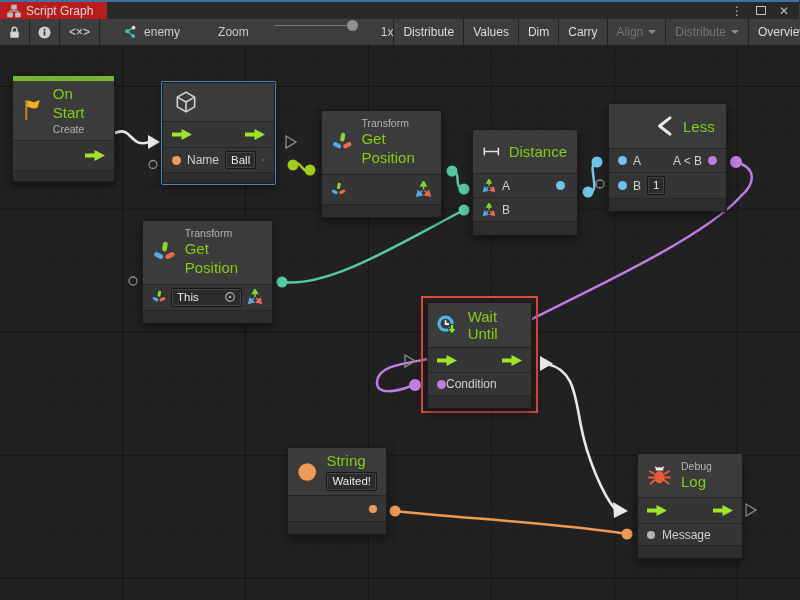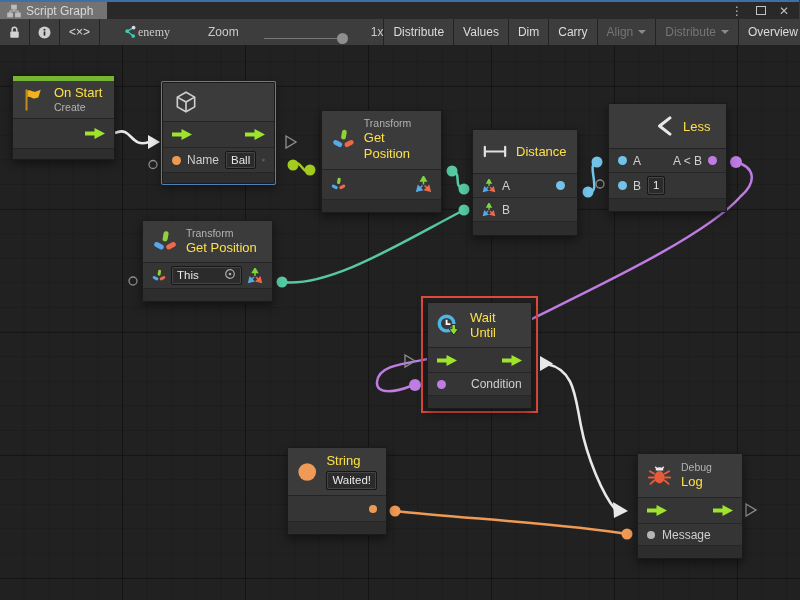--- a/index.html
+++ b/index.html
@@ -7,54 +7,54 @@
     --blue:#72c3e9; --purple:#bf7ce2; --orange:#ee9a55; --sel:#4e81b5;
     --red:#e2493d; --evgreen:#76b633;
   }
   *{margin:0;padding:0;box-sizing:border-box;}
   html,body{width:800px;height:600px;overflow:hidden;background:#222;
     font-family:"Liberation Sans","DejaVu Sans",sans-serif;-webkit-font-smoothing:antialiased;}
   .window{position:relative;width:800px;height:600px;background:#2a2a2a;border-right:1px solid #3a3a3a;}
   .blue-top{position:absolute;left:0;top:0;width:100%;height:2px;background:#3f6fa8;z-index:30;}
   
   .titlebar{position:absolute;left:0;top:2px;width:100%;height:17px;background:#292929;display:flex;align-items:stretch;}
-  .tab{display:flex;align-items:center;gap:5px;background:#737373;padding:0 14px 0 7px;margin-left:0;}
+  .tab{display:flex;align-items:center;gap:5px;background:#b91c1c;padding:0 14px 0 7px;margin-left:0;}
   .tab-title{color:#d8d8d8;font-size:12px;white-space:nowrap;}
   .win-controls{margin-left:auto;display:flex;align-items:center;gap:13px;padding-right:10px;color:#bdbdbd;}
   .kebab{font-size:12px;line-height:1;}
   .maxbox{width:10px;height:9px;border:1.5px solid #c3c3c3;}
   .closex{font-size:12px;line-height:1;}
   
   .toolbar{position:absolute;left:0;top:19px;width:100%;height:26px;background:#2c2c2c;display:flex;align-items:stretch;font-size:12px;color:#dcdcdc;}
   .tbtn{background:#3d3d3d;border-right:1px solid #232323;display:flex;align-items:center;justify-content:center;padding:0 9px;white-space:nowrap;cursor:default;}
   .tbtn.icon-btn{padding:0 7px;}
   .tbtn.disabled{color:#757575;}
   .grow{flex:1;background:#3d3d3d;border-right:1px solid #232323;display:flex;align-items:center;}
-  .zoomwrap{display:flex;align-items:flex-end;gap:25px;margin-left:38px;}
+  .zoomwrap{display:flex;align-items:flex-start;gap:25px;margin-left:38px;}
   .zlabel{color:#c9c9c9;}
   .ztrack{position:relative;width:82px;height:1px;background:#777;}
   .zhandle{position:absolute;right:-2px;top:-5px;width:11px;height:11px;border-radius:50%;background:#8f8f8f;}
   .caret{width:0;height:0;border-left:4px solid transparent;border-right:4px solid transparent;border-top:4px solid #8a8a8a;margin-left:5px;}
   
   .canvas{position:absolute;left:0;top:45px;width:800px;height:555px;background-color:#212121;
     background-image:
       linear-gradient(rgba(0,0,0,.30) 1px,transparent 1px),
       linear-gradient(90deg,rgba(0,0,0,.30) 1px,transparent 1px),
       linear-gradient(rgba(0,0,0,.12) 1px,transparent 1px),
       linear-gradient(90deg,rgba(0,0,0,.12) 1px,transparent 1px);
     background-size:123px 123px,123px 123px,24.6px 24.6px,24.6px 24.6px;
     background-position:-1px 41px,-1px 0,-1px 16px,-1px 0;}
   svg.wires{position:absolute;left:0;top:0;width:800px;height:555px;z-index:1;}
   
   .node{position:absolute;z-index:10;background:#353535;border:1px solid #1b1b1b;border-radius:1px;box-shadow:0 4px 10px rgba(0,0,0,.45);}
   .node.selected{box-shadow:0 0 0 1px var(--sel),0 4px 10px rgba(0,0,0,.45);}
   .hdr{background:#3b3b3b;border-bottom:1px solid #242424;display:flex;align-items:center;gap:9px;padding:6px 10px;}
   .hdr .txt{display:flex;flex-direction:column;line-height:1.25;}
   .cat{color:#b2b2b2;font-size:10.5px;}
-  .ttl{color:#fde047;font-size:13px;}
+  .ttl{color:#84cc16;font-size:15px;}
   .row{display:flex;align-items:center;gap:7px;padding:0 9px;background:#353535;border-bottom:1px solid #262626;color:#cfcfcf;font-size:12px;}
   .ftr{background:#2d2d2d;}
   .dot{width:9px;height:9px;border-radius:50%;flex:0 0 auto;}
   .field{background:#2b2b2b;border:1px solid #161616;box-shadow:inset 0 0 0 1px #454545;border-radius:2px;color:#e8e8e8;font-size:11.5px;padding:1px 5px;line-height:1.3;white-space:nowrap;}
   .spacer{flex:1;}
   .hl-red{position:absolute;z-index:5;border:2.5px solid var(--red);}
 </style>
 </head>
 <body>
 
@@ -91,21 +91,21 @@
       <svg width="15" height="15" viewBox="0 0 16 16">
           <circle cx="8" cy="8" r="6.4" fill="#cfcfcf"></circle>
           <circle cx="8" cy="5" r="1.1" fill="#2e2e2e"></circle>
           <rect x="7.1" y="6.9" width="1.8" height="4.4" fill="#2e2e2e"></rect>
         </svg>
     </div>
     <div class="tbtn" style="width:62px;">
       <span>&lt;×&gt;</span>
     </div>
     <div class="grow">
-      <div style="display:flex;align-items:center;margin-left:22px;font-family:Liberation Serif, serif;">
+      <div style="display:flex;align-items:center;gap:6px;margin-left:22px;">
         <svg width="16" height="16" viewBox="0 0 20 20">
             <path d="M14.5 4.5 6.5 9l7.5 6" stroke="#3acdb4" stroke-width="1.8" fill="none"></path>
             <circle cx="14.5" cy="4.5" r="2.3" fill="#d7dee2"></circle>
             <circle cx="6.5" cy="9" r="2.3" fill="#3acdb4"></circle>
             <circle cx="14" cy="15" r="2.3" fill="#3acdb4"></circle>
           </svg>
         <span style="color:#cccccc;">enemy</span>
       </div>
       <div class="zoomwrap">
         <span class="zlabel">Zoom</span>
@@ -309,21 +309,21 @@
           <span class="cat">Transform</span>
           <span class="ttl">Get Position</span>
         </div>
       </div>
       <div class="row" style="height:26px;gap:5px;">
         <svg width="14" height="14" viewBox="0 0 20 20">
             <rect x="8.4" y="1" width="4.2" height="8.5" rx="2.1" fill="#8ed138" transform="rotate(10 10.5 5.2)"></rect>
             <rect x="0.8" y="11" width="8.5" height="4.2" rx="2.1" fill="#57a8e8" transform="rotate(28 5 13)"></rect>
             <rect x="10.7" y="11" width="8.5" height="4.2" rx="2.1" fill="#ec6a4a" transform="rotate(-28 15 13)"></rect>
           </svg>
-        <span class="field" style="flex:1;display:flex;align-items:flex-start;justify-content:space-between;">
+        <span class="field" style="flex:1;display:flex;align-items:center;justify-content:space-between;">
             <span>This</span>
             <svg width="12" height="12" viewBox="0 0 14 14">
               <circle cx="7" cy="7" r="5" fill="none" stroke="#aaaaaa" stroke-width="1.4"></circle>
               <circle cx="7" cy="7" r="1.6" fill="#aaaaaa"></circle>
             </svg>
           </span>
         <svg width="16" height="16" viewBox="0 0 20 20">
             <g stroke="#7ed63c" fill="#7ed63c" stroke-width="1.8">
               <line x1="10" y1="10" x2="10" y2="5"></line>
               <polygon points="10,0.5 6.9,5.8 13.1,5.8"></polygon>
@@ -420,21 +420,21 @@
       </div>
       <div class="row" style="height:25px;">
         <svg width="20" height="11" viewBox="0 0 20 11">
             <path d="M0 3.5h9.5V0L20 5.5 9.5 11V7.5H0z" fill="var(--ctl)"></path>
           </svg>
         <span class="spacer"></span>
         <svg width="20" height="11" viewBox="0 0 20 11">
             <path d="M0 3.5h9.5V0L20 5.5 9.5 11V7.5H0z" fill="var(--ctl)"></path>
           </svg>
       </div>
-      <div class="row" style="height:23px;gap:25px;">
+      <div class="row" style="height:23px;gap:0;">
         <span class="dot" style="background:var(--purple);"></span>
         <span>Condition</span>
       </div>
       <div class="ftr" style="height:12px;"></div>
     </div>
 
     <div class="node" style="left:287px;top:402px;width:100px;">
       <div class="hdr" style="height:48px;padding:5px 9px;">
         <svg width="22" height="22" viewBox="0 0 22 22">
             <circle cx="11" cy="11" r="9.5" fill="#f09a57"></circle>

